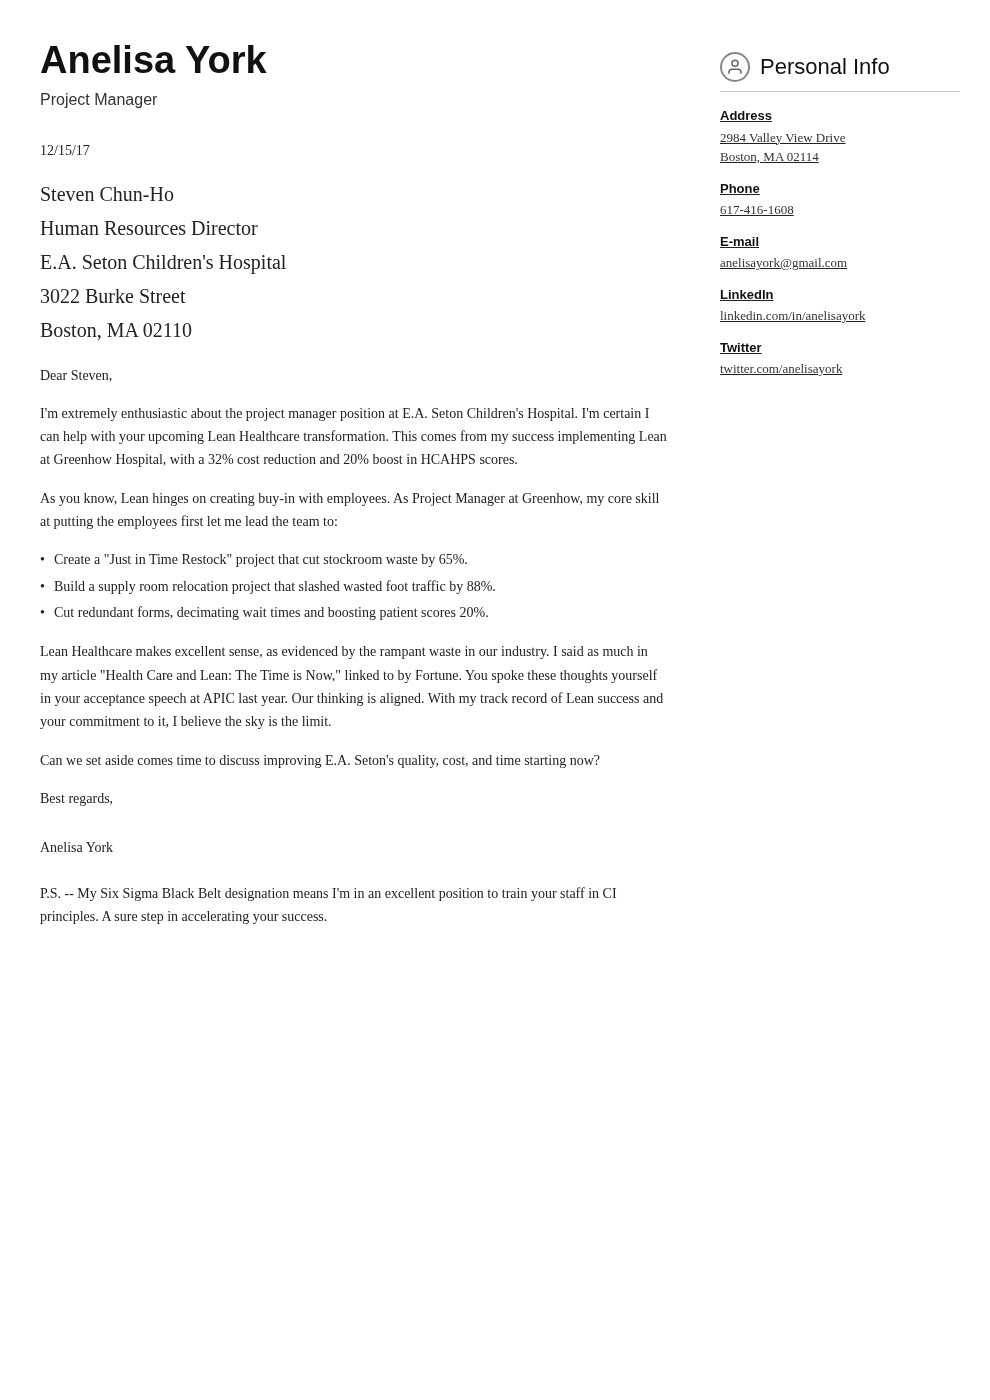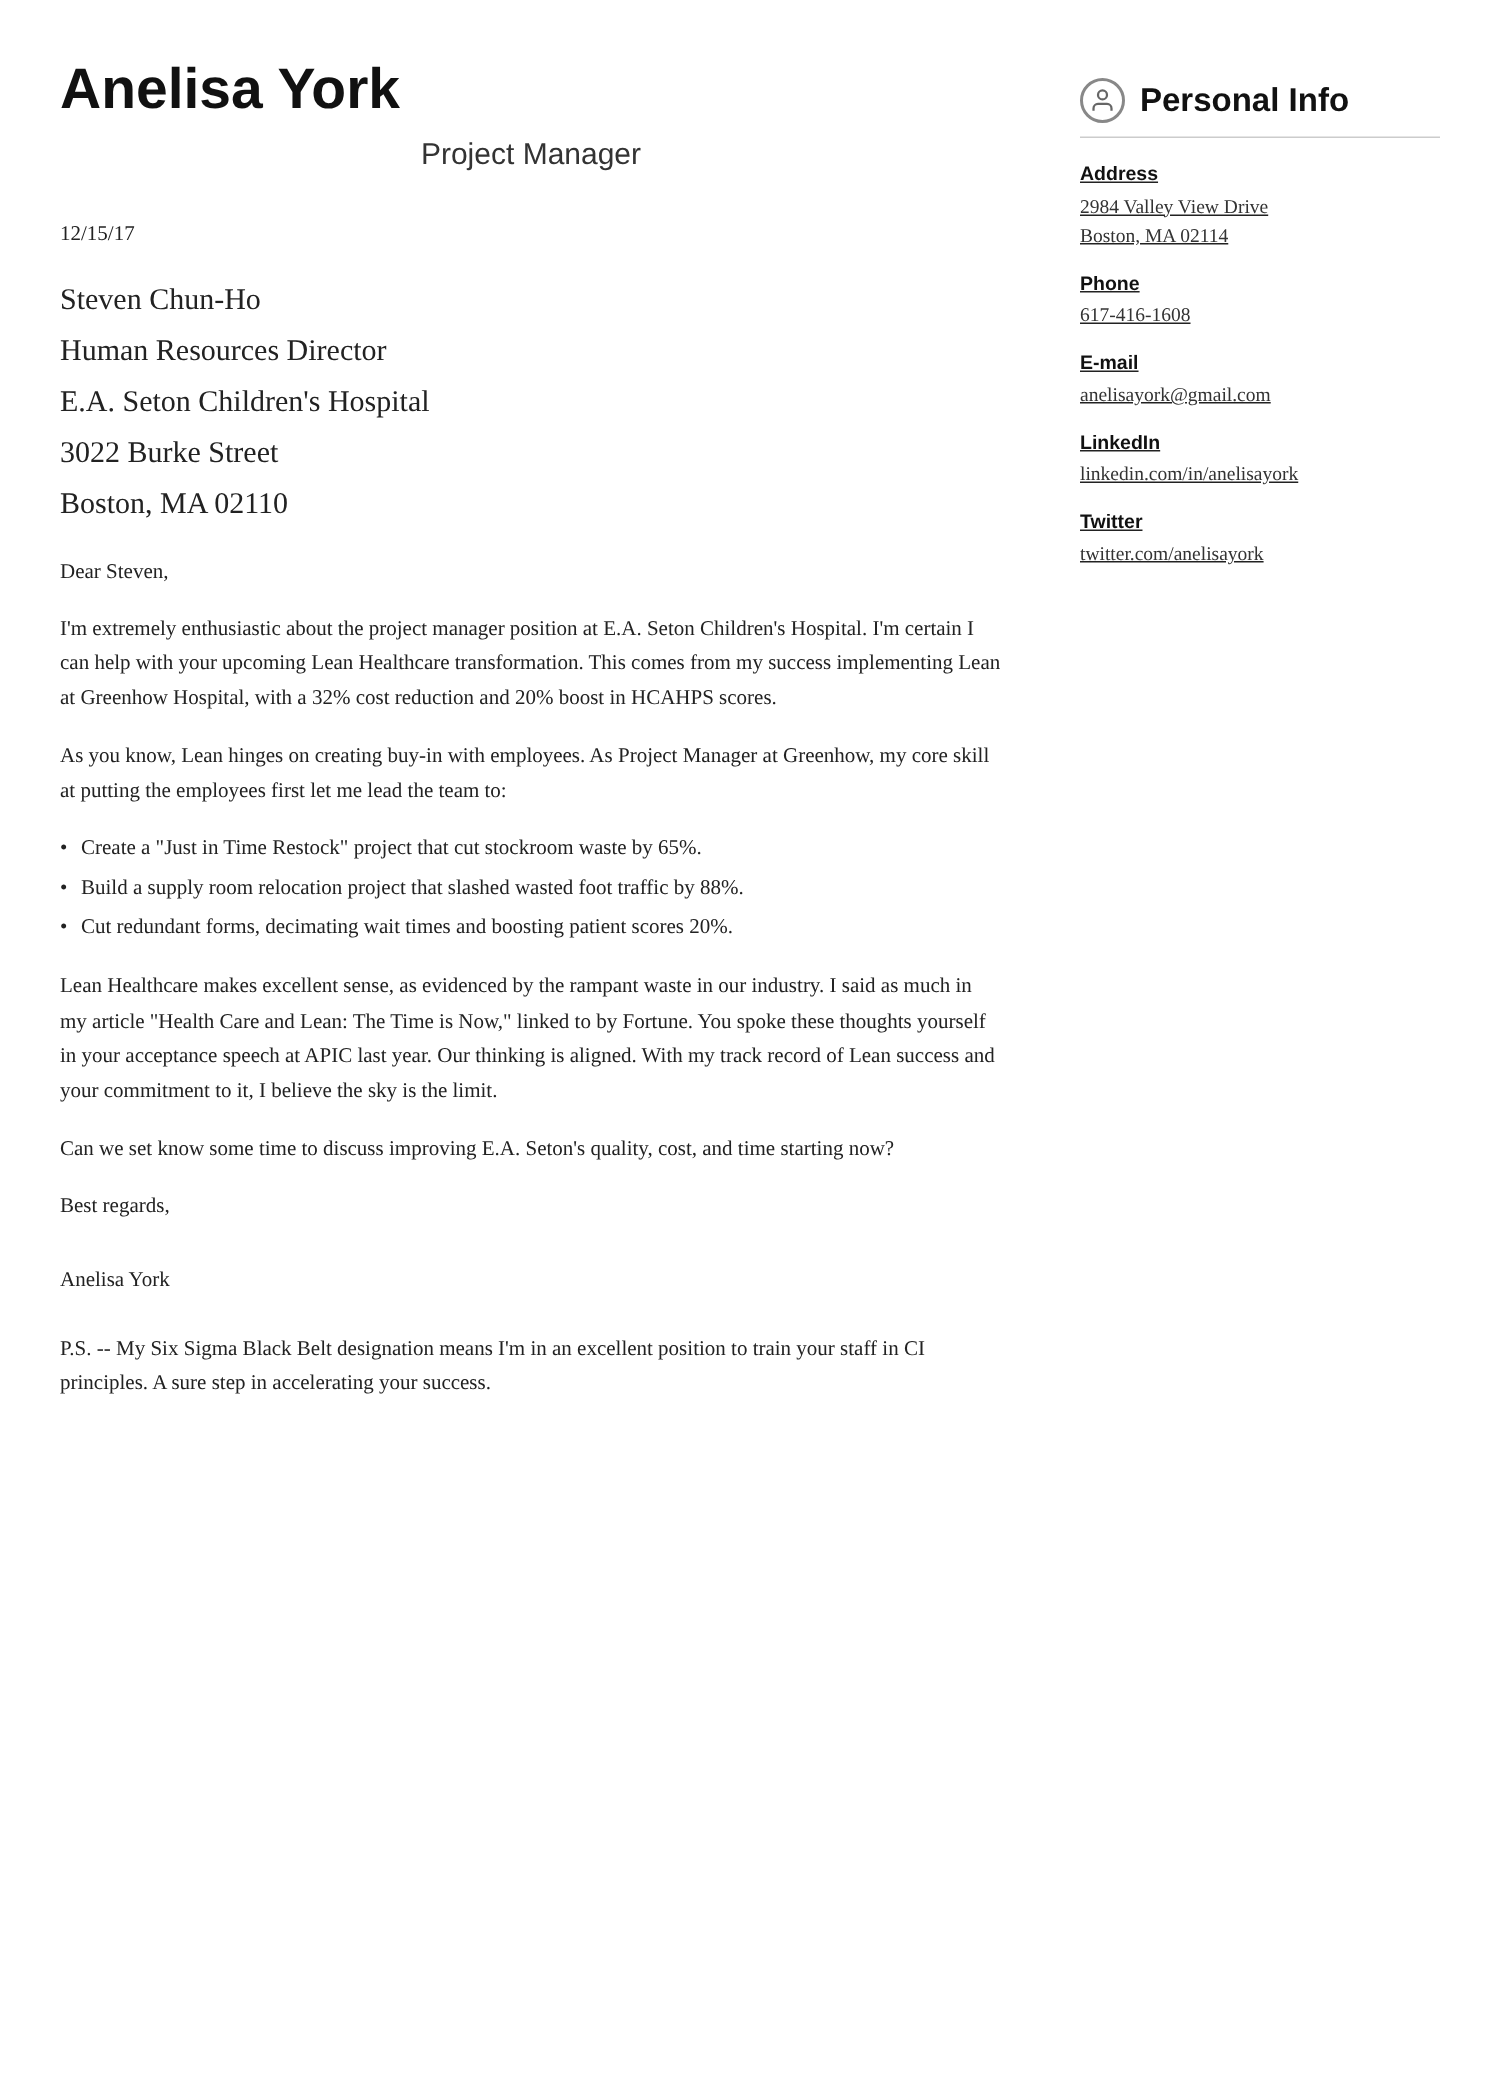--- a/index.html
+++ b/index.html
@@ -34,25 +34,24 @@
     .name-heading {
       font-size: 38px;
       font-weight: 900;
       color: #111111;
       line-height: 1.1;
       margin-bottom: 6px;
       font-family: Arial, sans-serif;
     }
 
     .job-title {
-      font-size: 20px;
+      font-size: 16px;
       color: #333333;
       margin-bottom: 28px;
       font-family: Arial, sans-serif;
-      text-align: center;
     }
 
     .date-line {
       margin-bottom: 16px;
       font-size: 14px;
     }
 
     .recipient-block {
       margin-bottom: 18px;
       font-size: 20px;
@@ -131,21 +130,21 @@
       display: flex;
       align-items: center;
       justify-content: center;
       font-size: 16px;
       color: #666;
       flex-shrink: 0;
     }
 
     .sidebar-title {
       font-size: 22px;
-      font-weight: 700;
+      font-weight: 400;
       color: #111;
       font-family: Arial, sans-serif;
     }
 
     .sidebar-divider {
       border: none;
       border-top: 1px solid #cccccc;
       margin-bottom: 14px;
     }
 
@@ -192,21 +191,21 @@
     <p class="letter-paragraph">I'm extremely enthusiastic about the project manager position at E.A. Seton Children's Hospital. I'm certain I can help with your upcoming Lean Healthcare transformation. This comes from my success implementing Lean at Greenhow Hospital, with a 32% cost reduction and 20% boost in HCAHPS scores.</p>
     <p class="letter-paragraph">As you know, Lean hinges on creating buy-in with employees. As Project Manager at Greenhow, my core skill at putting the employees first let me lead the team to:</p>
 
     <ul class="bullet-list">
       <li>Create a "Just in Time Restock" project that cut stockroom waste by 65%.</li>
       <li>Build a supply room relocation project that slashed wasted foot traffic by 88%.</li>
       <li>Cut redundant forms, decimating wait times and boosting patient scores 20%.</li>
     </ul>
 
     <p class="letter-paragraph">Lean Healthcare makes excellent sense, as evidenced by the rampant waste in our industry. I said as much in my article "Health Care and Lean: The Time is Now," linked to by Fortune. You spoke these thoughts yourself in your acceptance speech at APIC last year. Our thinking is aligned. With my track record of Lean success and your commitment to it, I believe the sky is the limit.</p>
-    <p class="letter-paragraph">Can we set know some time to discuss improving E.A. Seton's quality, cost, and time starting now?</p>
+    <p class="letter-paragraph">Can we set aside comes time to discuss improving E.A. Seton's quality, cost, and time starting now?</p>
 
     <p class="closing">Best regards,</p>
     <p class="signature">Anelisa York</p>
 
     <p class="ps-paragraph">P.S. -- My Six Sigma Black Belt designation means I'm in an excellent position to train your staff in CI principles. A sure step in accelerating your success.</p>
   </div>
 
   <div class="sidebar">
     <div class="sidebar-section">
       <div class="sidebar-header">

